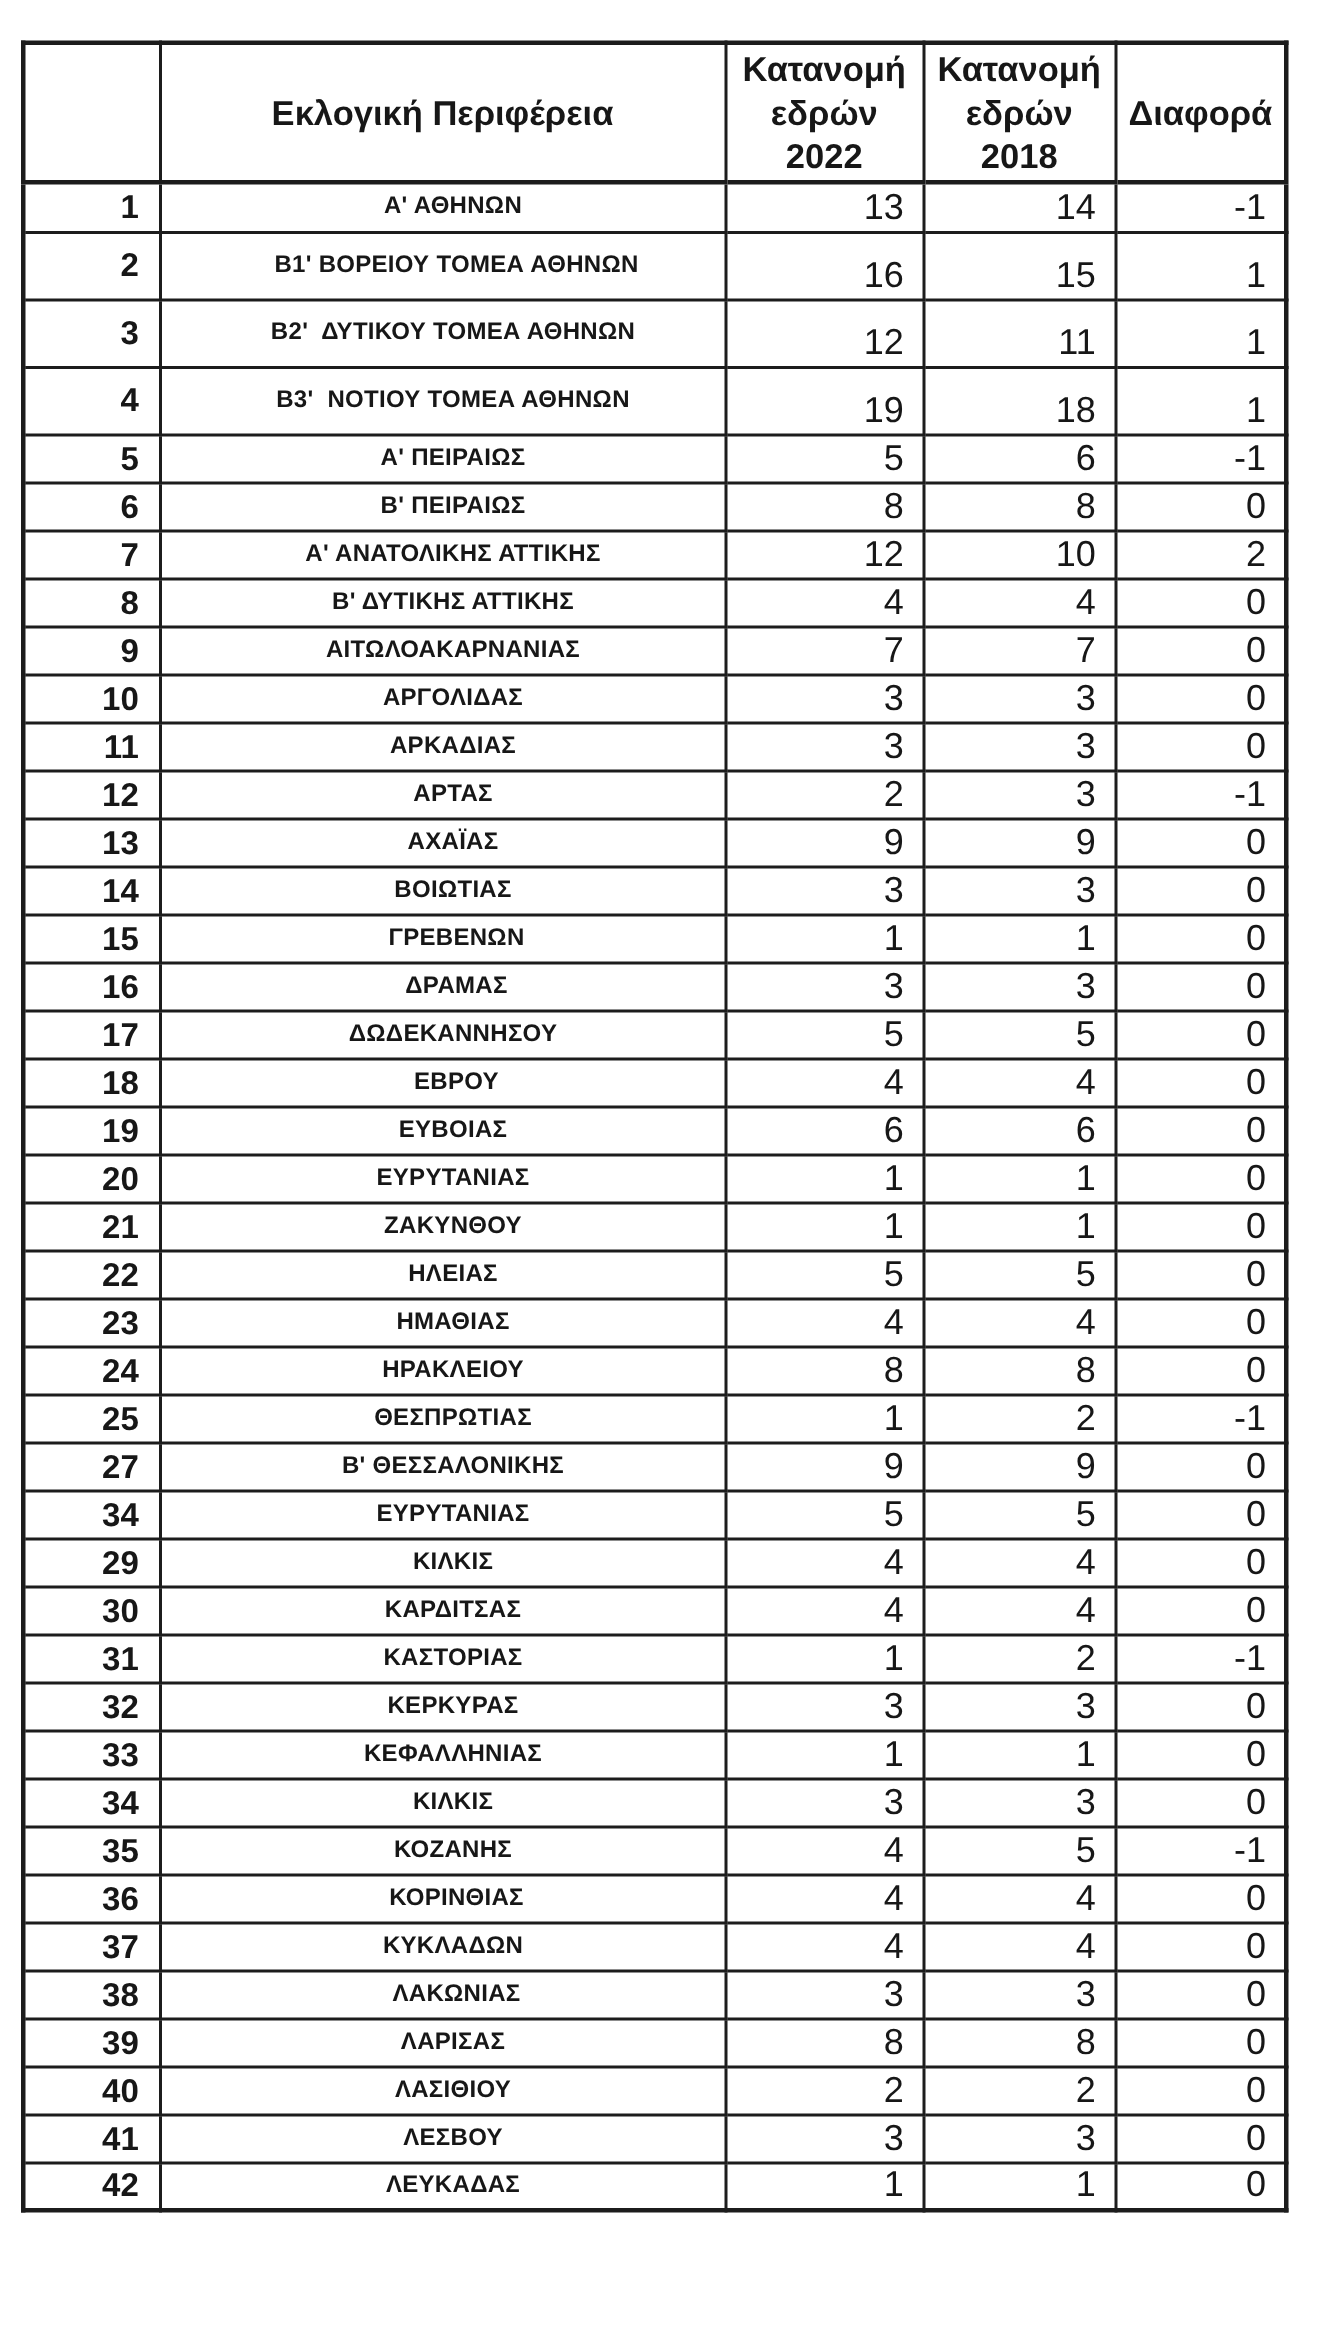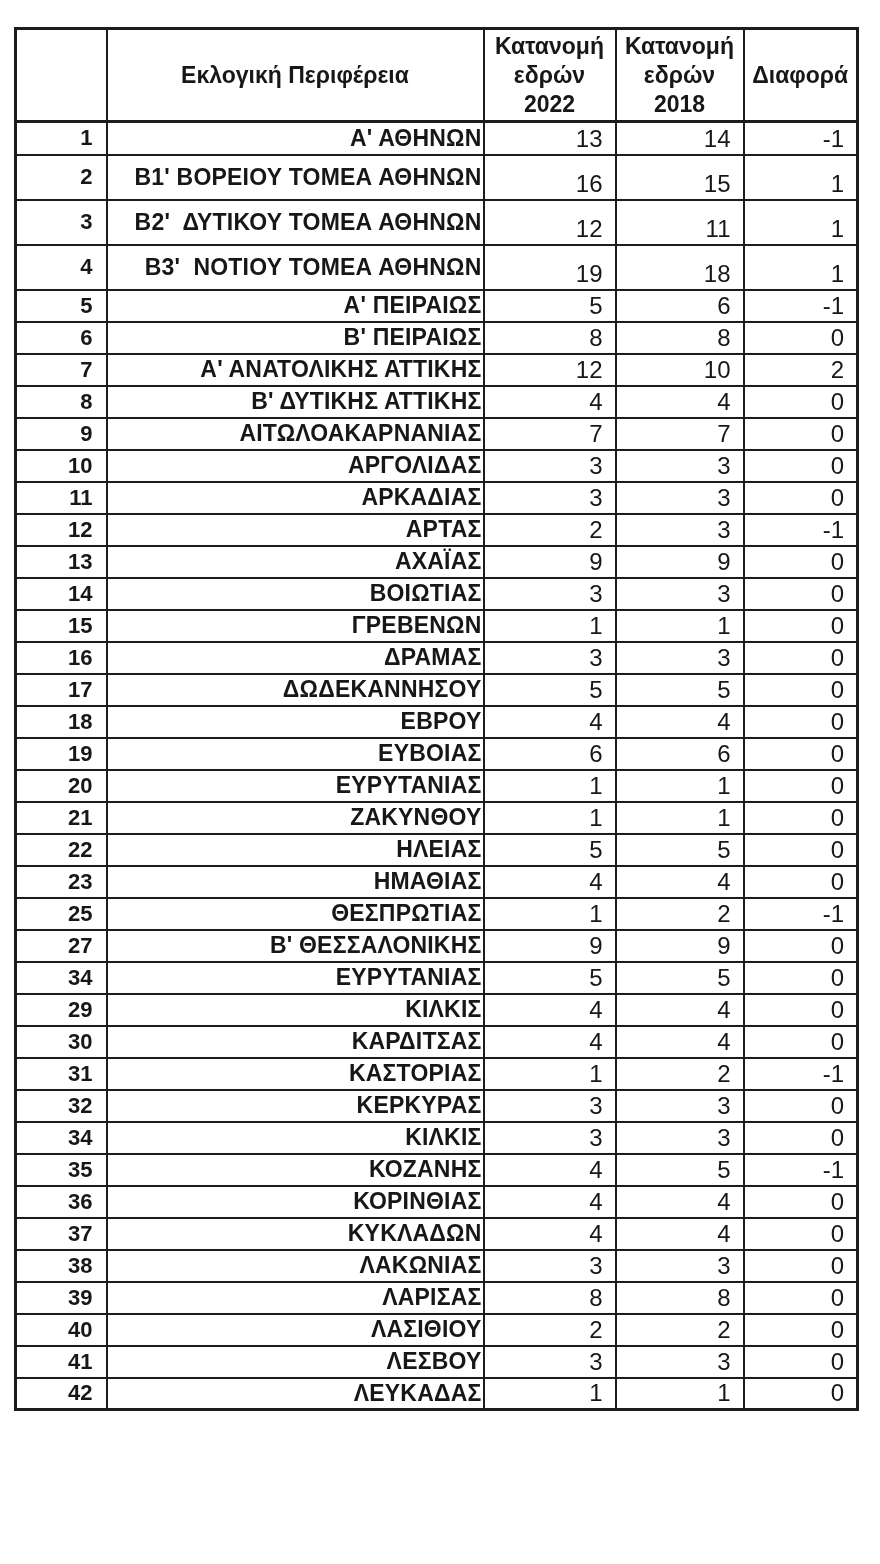--- a/index.html
+++ b/index.html
@@ -45,22 +45,22 @@
 
   td.cell-index {
     font-weight: bold;
     font-size: 22px;
     text-align: right;
     vertical-align: middle;
     padding-right: 13px;
   }
   td.cell-district {
     font-weight: bold;
-    font-size: 23px;
-    text-align: right;
+    font-size: 16px;
+    text-align: center;
     vertical-align: middle;
     padding-left: 15px;
     white-space: pre-wrap;
     letter-spacing: 0.2px;
   }
   td.cell-value {
     font-weight: normal;
     font-size: 24px;
     text-align: right;
     vertical-align: bottom;
@@ -267,20 +267,27 @@
   </tr>
 
   <tr>
     <td class="cell-index">23</td>
     <td class="cell-district">ΗΜΑΘΙΑΣ</td>
     <td class="cell-value">4</td>
     <td class="cell-value">4</td>
     <td class="cell-value">0</td>
   </tr>
 
+  <tr>
+    <td class="cell-index">24</td>
+    <td class="cell-district">ΗΡΑΚΛΕΙΟΥ</td>
+    <td class="cell-value">8</td>
+    <td class="cell-value">8</td>
+    <td class="cell-value">0</td>
+  </tr>
 
   <tr>
     <td class="cell-index">25</td>
     <td class="cell-district">ΘΕΣΠΡΩΤΙΑΣ</td>
     <td class="cell-value">1</td>
     <td class="cell-value">2</td>
     <td class="cell-value">-1</td>
   </tr>
 
 
@@ -325,20 +332,27 @@
   </tr>
 
   <tr>
     <td class="cell-index">32</td>
     <td class="cell-district">ΚΕΡΚΥΡΑΣ</td>
     <td class="cell-value">3</td>
     <td class="cell-value">3</td>
     <td class="cell-value">0</td>
   </tr>
 
+  <tr>
+    <td class="cell-index">33</td>
+    <td class="cell-district">ΚΕΦΑΛΛΗΝΙΑΣ</td>
+    <td class="cell-value">1</td>
+    <td class="cell-value">1</td>
+    <td class="cell-value">0</td>
+  </tr>
 
   <tr>
     <td class="cell-index">34</td>
     <td class="cell-district">ΚΙΛΚΙΣ</td>
     <td class="cell-value">3</td>
     <td class="cell-value">3</td>
     <td class="cell-value">0</td>
   </tr>
 
   <tr>

